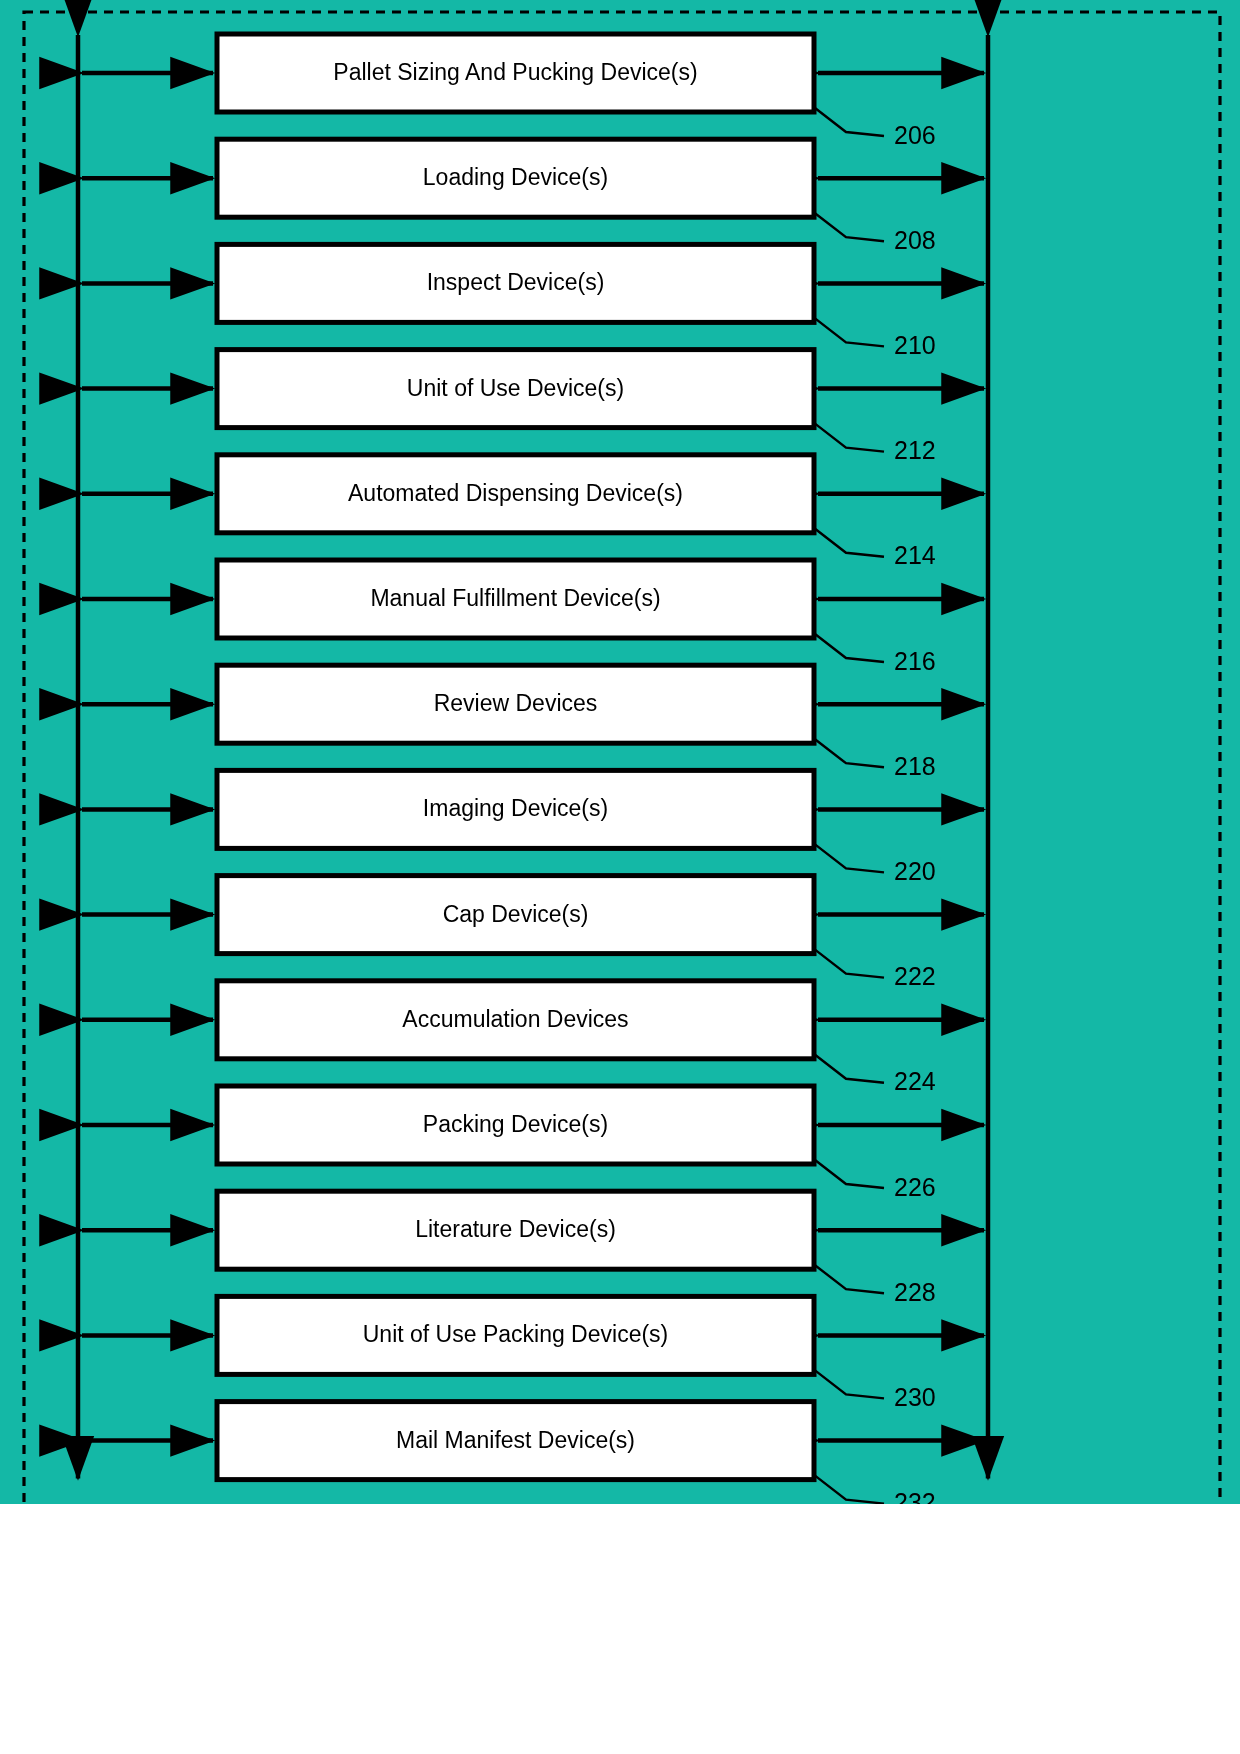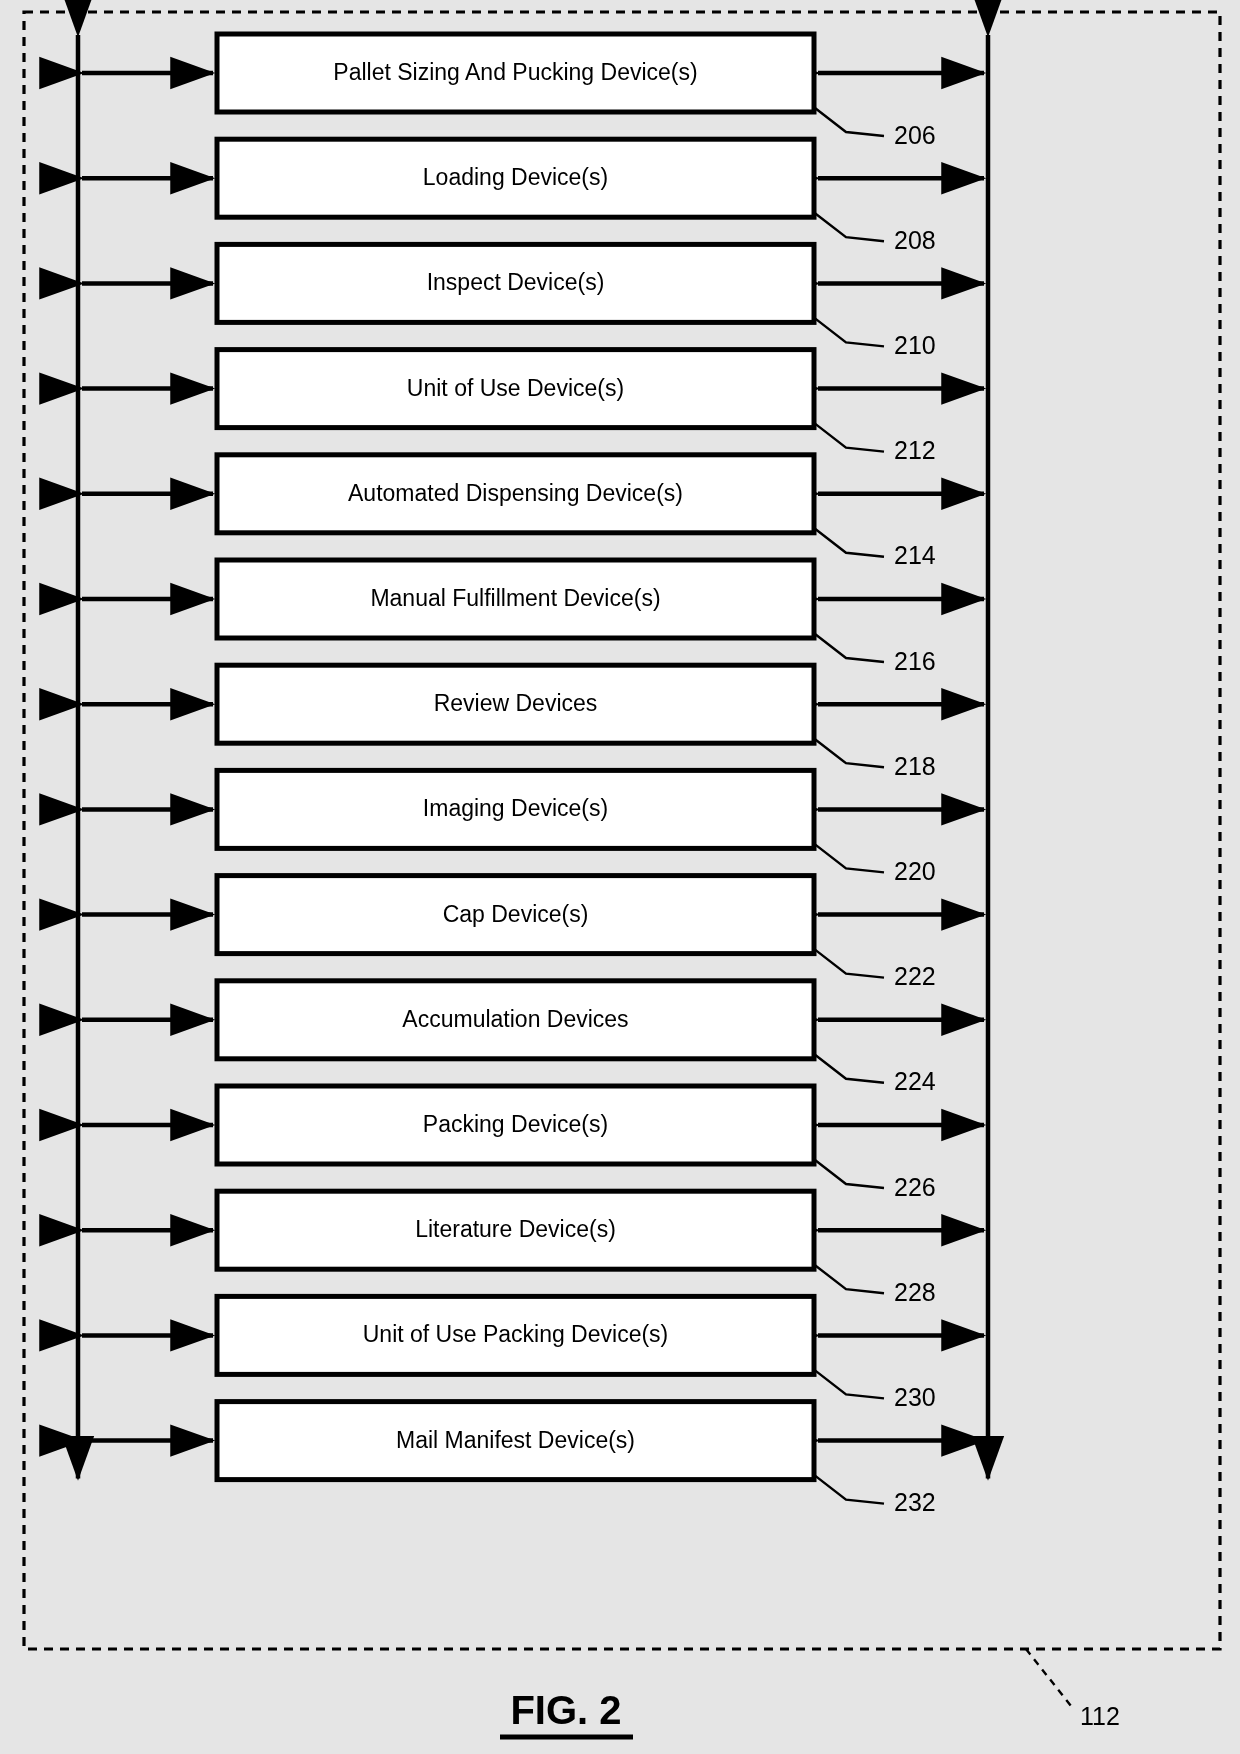--- a/index.html
+++ b/index.html
@@ -3,22 +3,22 @@
 <meta charset="utf-8">
 <style>
   html, body {
     margin: 0;
     padding: 0;
     background: #ffffff;
   }
   #page {
     position: relative;
     width: 1240px;
-    height: 1754px;
-    background: #e5e5e5;
+    height: 1504px;
+    background: #14b8a6;
     font-family: "Liberation Sans", sans-serif;
     overflow: hidden;
   }
   #figure-svg {
     position: absolute;
     left: 0;
     top: 0;
     width: 1240px;
     height: 1754px;
   }

